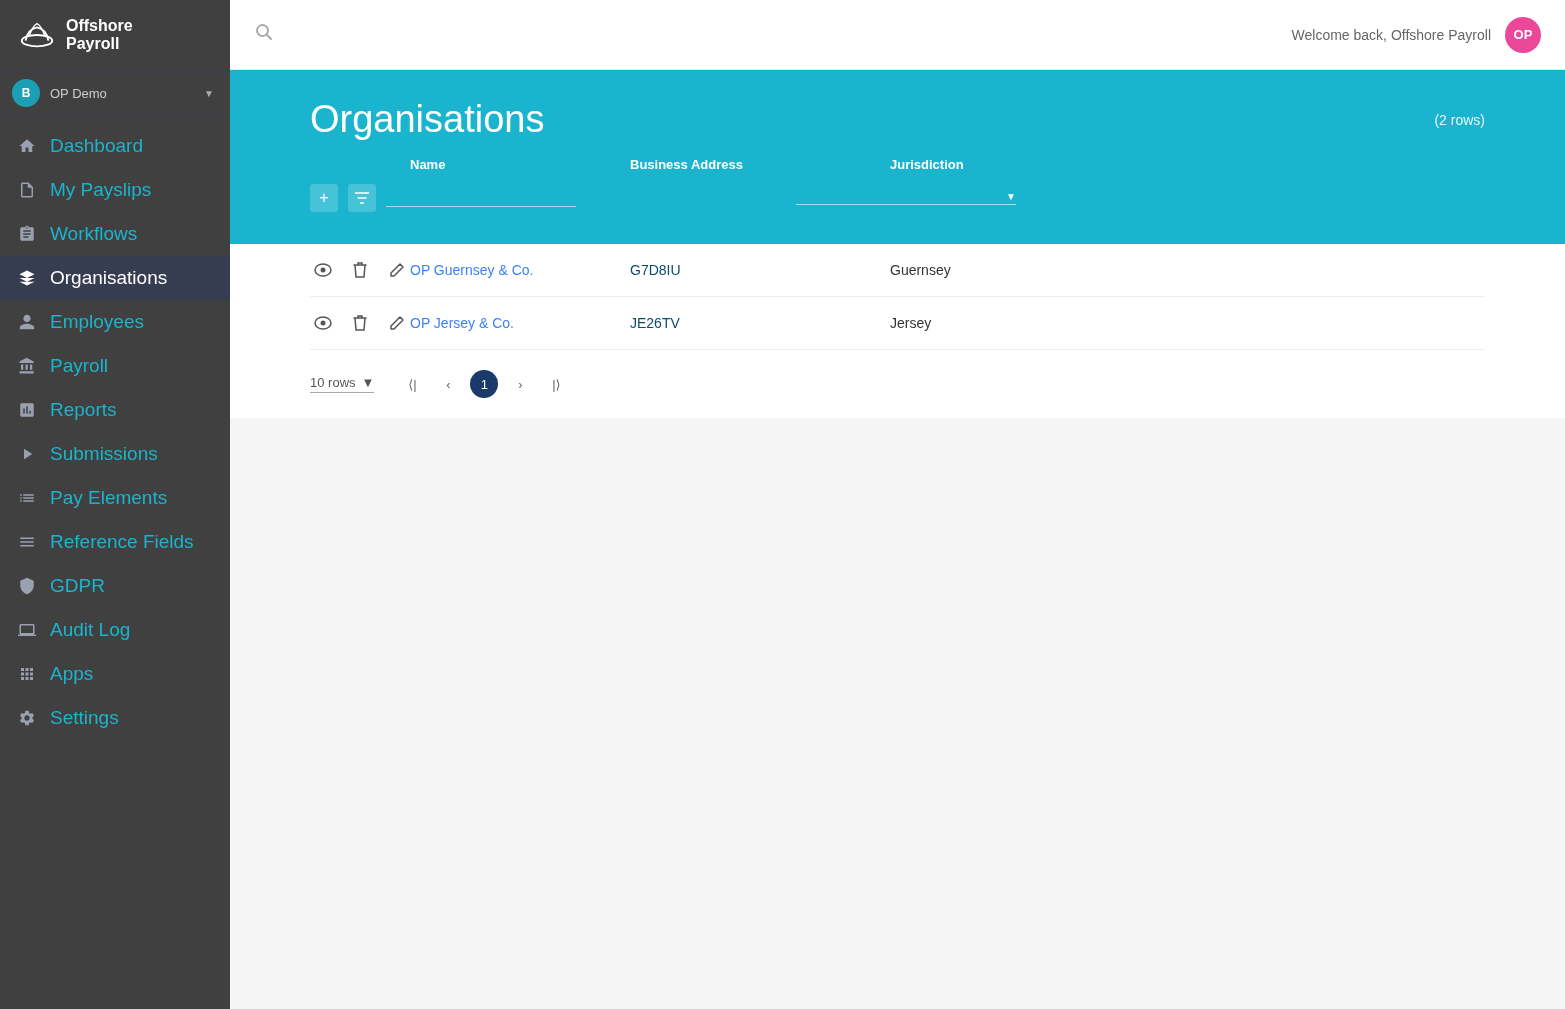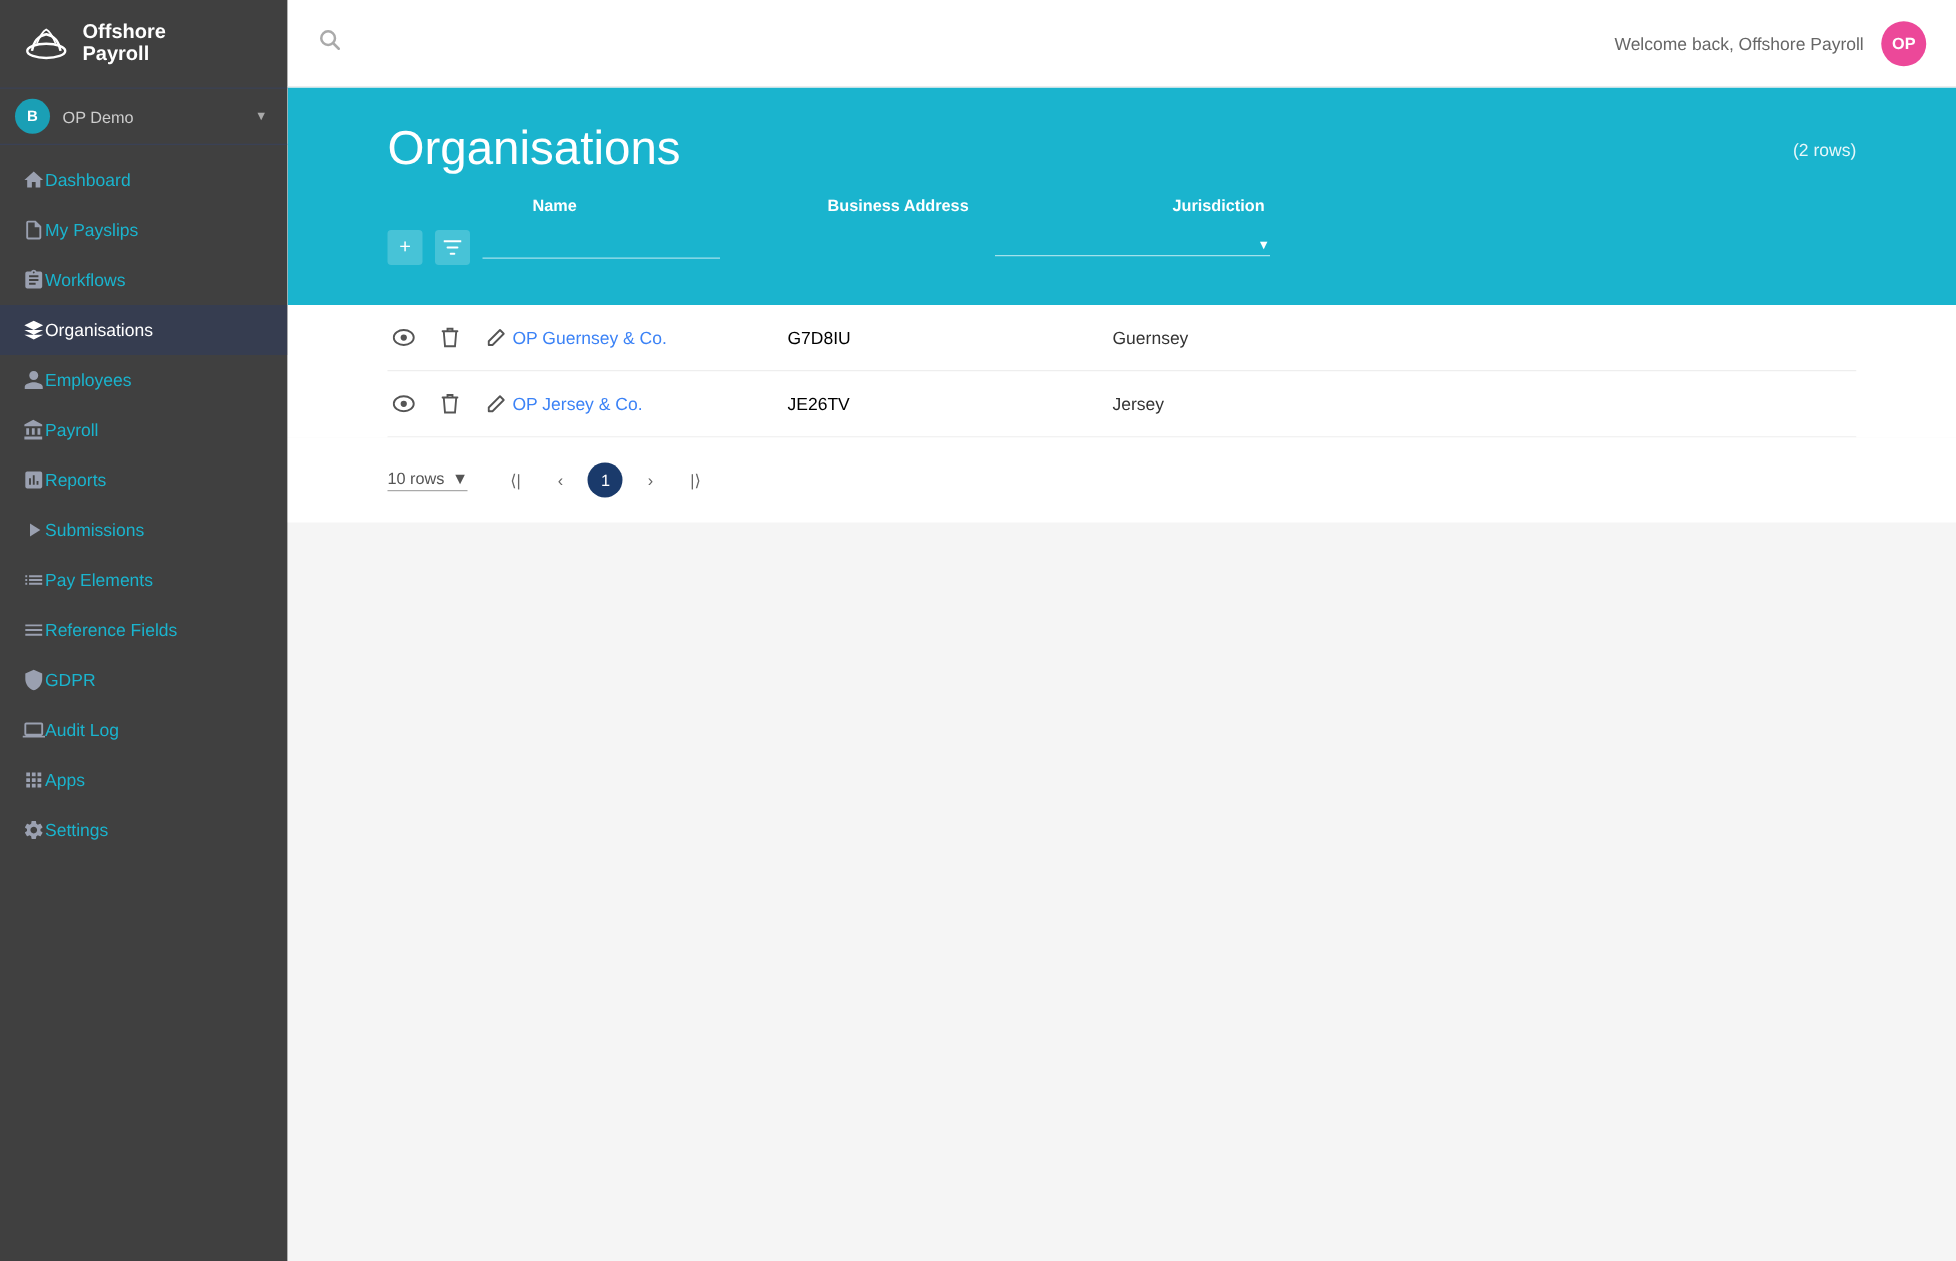--- a/index.html
+++ b/index.html
@@ -56,21 +56,22 @@
     .org-arrow {
       color: #aaa;
       font-size: 10px;
     }
     .nav-item {
       display: flex;
       align-items: center;
       padding: 11px 18px;
       color: #9aa0b0;
       cursor: pointer;
-      font-size: 14px;
+      font-size: 19px;
+      gap: 14px;
       text-decoration: none;
       transition: background 0.15s;
     }
     .nav-item.active {
       background: #363d50;
       color: white;
     }
     .nav-item .nav-icon {
       width: 18px;
       height: 18px;
@@ -229,21 +230,21 @@
       width: 28px;
       height: 28px;
       display: flex;
       align-items: center;
       justify-content: center;
       color: #555;
       font-size: 15px;
       cursor: pointer;
     }
     .row-name { width: 220px; font-size: 14px; color: #3b82f6; }
-    .row-address { width: 260px; font-size: 14px; color: #000000; }
+    .row-address { width: 260px; font-size: 14px; color: #0c4a6e; }
     .row-jurisdiction { width: 260px; font-size: 14px; color: #333; }
 
     
     .pagination {
       display: flex;
       align-items: center;
       padding: 20px 80px;
       background: white;
       gap: 8px;
     }
@@ -430,21 +431,21 @@
     </div>
   </div>
 
   <div class="content">
 
     <div class="banner">
       <div class="banner-top">
         <h1 class="banner-title">Organisations</h1>
         <span class="banner-rows">(2 rows)</span>
       </div>
-      <div style="display:flex; align-items:flex-end; margin-left:0;gap:16px;">
+      <div style="display:flex; align-items:flex-end; margin-left:0;">
         <div style="width:100px;"></div>
         <div class="col-header" style="width:220px;">Name</div>
         <div class="col-header" style="width:260px;">Business Address</div>
         <div class="col-header" style="width:260px;">Jurisdiction</div>
       </div>
       <div style="display:flex; align-items:center; gap:10px; margin-top:4px;">
         <button class="add-btn">+</button>
         <button class="filter-btn">
           <svg width="14" height="12" viewBox="0 0 14 12">
               <path d="M0 1h14M3 6h8M5.5 11h3" stroke="white" stroke-width="1.5" stroke-linecap="round"></path>

